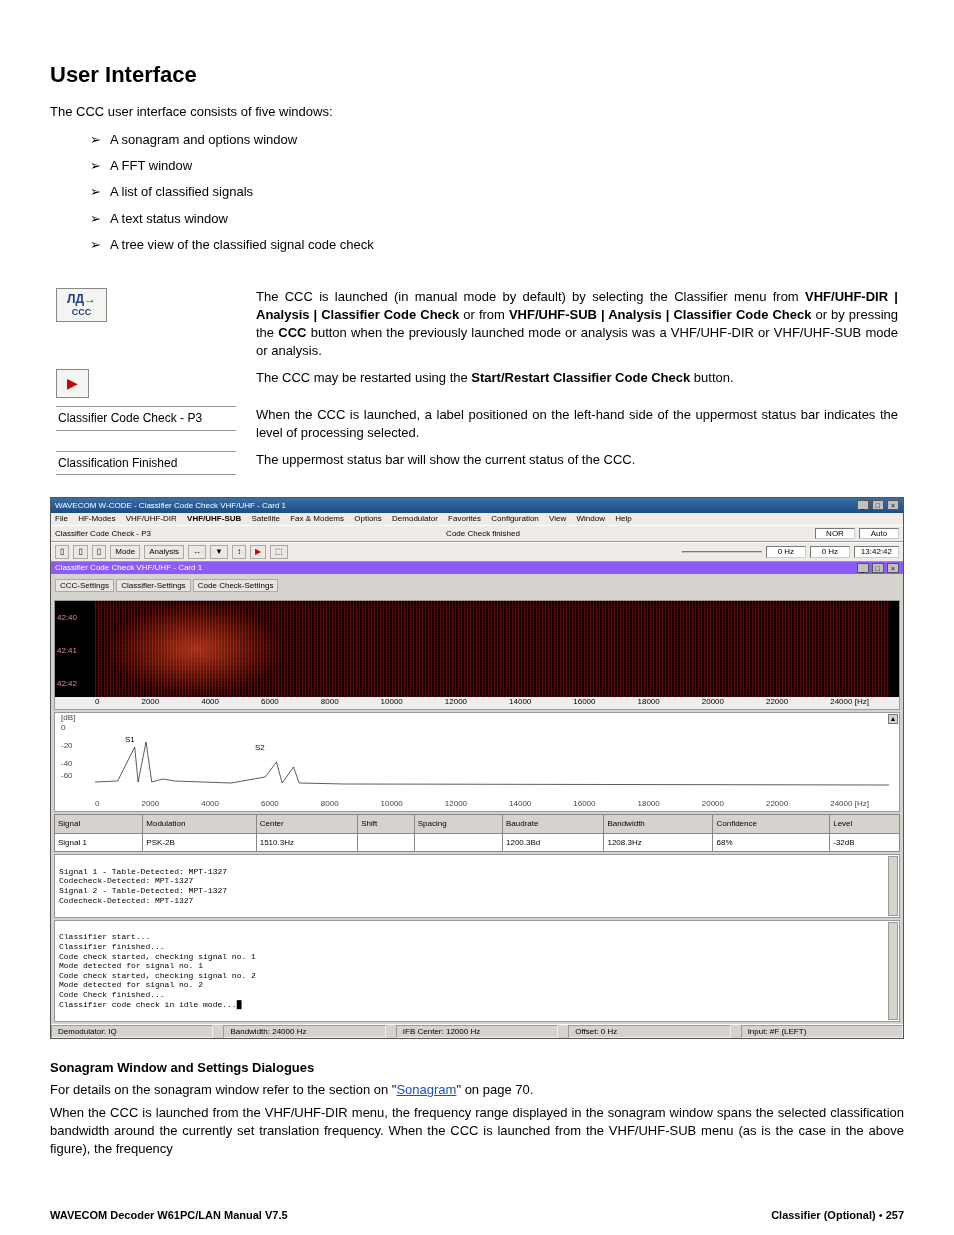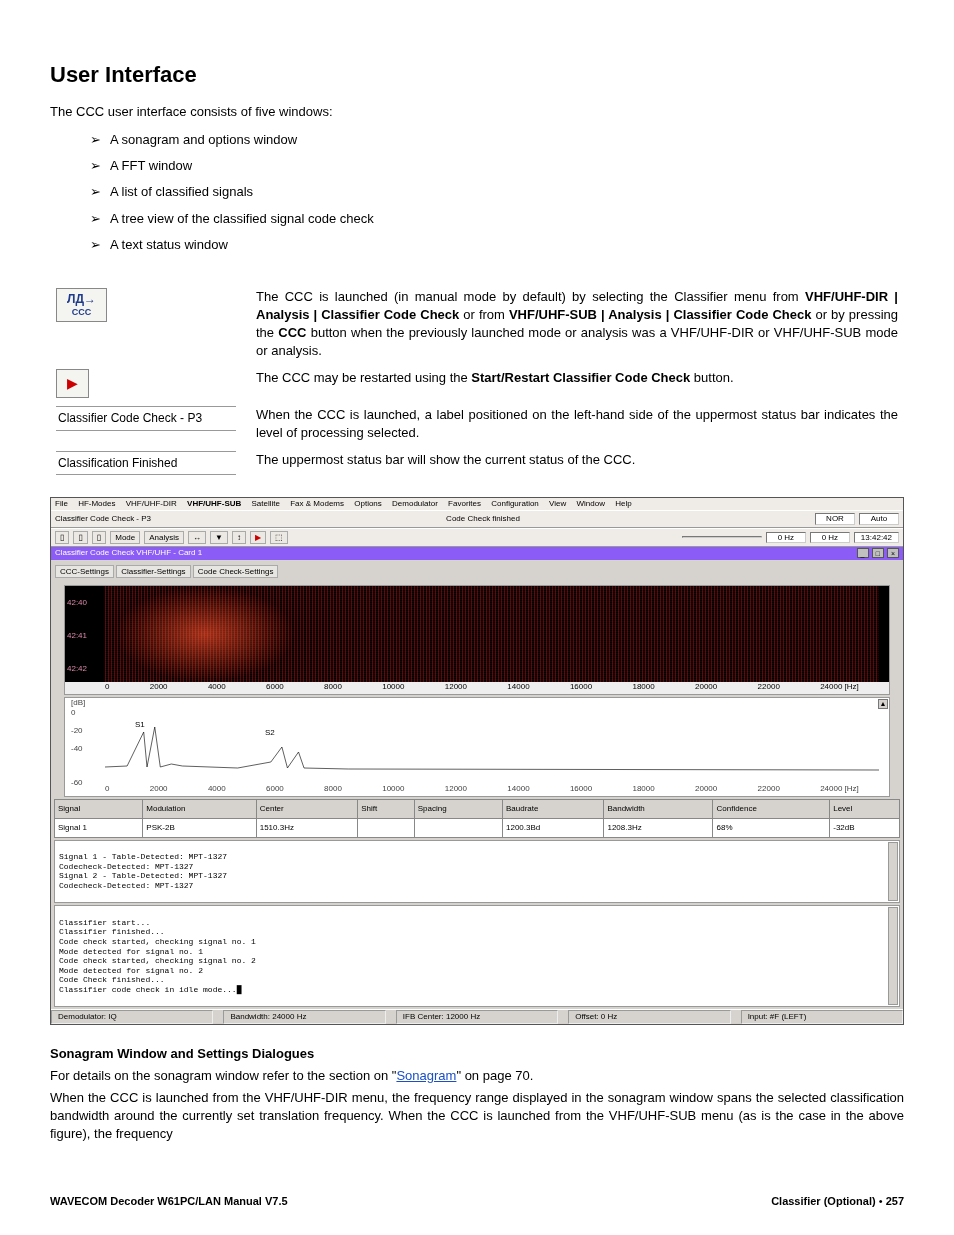--- a/index.html
+++ b/index.html
@@ -122,21 +122,21 @@
   .subtitle {
     background: #8b5cf6;
     color: #fff;
     padding: 1px 4px;
     display: flex;
     justify-content: space-between;
   }
   .settings-row { padding: 7px 4px; }
   .settings-row .tbtn { background: #e8e6e2; }
 
-  .panel { background: #fff; border: 1px solid #999; margin: 2px 13px; position: relative; padding-left: 32px; }
+  .panel { background: #fff; border: 1px solid #999; margin: 2px 3px; position: relative; padding-left: 32px; }
   .sona { height: 110px; background: #000; position: relative; overflow: hidden; }
   .sona .ylab { position: absolute; left: 2px; color: #d8a; font-size: 8px; }
   .sona .noise { position: absolute; top: 0; bottom: 12px; left: 40px; right: 10px;
     background: repeating-linear-gradient(90deg, rgba(200,30,30,0.5) 0 1px, transparent 1px 3px),
                 repeating-linear-gradient(0deg, rgba(120,10,10,0.35) 0 1px, transparent 1px 2px);
     opacity: 0.8;
   }
   .sona .noise2 { position:absolute; top:0; bottom:12px; left:50px; width:180px;
     background: radial-gradient(rgba(255,80,40,.6), transparent 70%);
     mix-blend-mode: screen;
@@ -175,22 +175,22 @@
 </head>
 <body>
 
 <h2 class="section-title">User Interface</h2>
 <p class="intro">The CCC user interface consists of five windows:</p>
 
 <ul class="arrow-list">
   <li>A sonagram and options window</li>
   <li>A FFT window</li>
   <li>A list of classified signals</li>
+  <li>A text status window</li>
   <li>A tree view of the classified signal code check</li>
-  <li>A text status window</li>
 </ul>
 
 <table class="blocks">
   <tbody>
       <tr>
     <td class="leftcol">
       <span class="icon-box">
         <span class="blue-glyph">ЛД→<br><span class="sub">CCC</span></span>
       </span>
     </td>
@@ -213,20 +213,28 @@
   <tr>
     <td class="leftcol">
       <span class="label-strip">Classification Finished</span>
     </td>
     <td class="just">The uppermost status bar will show the current status of the CCC.</td>
   </tr>
 </tbody>
   </table>
 
 <div class="app-window">
+  <div class="titlebar">
+    <span>WAVECOM W-CODE - Classifier Code Check VHF/UHF - Card 1</span>
+    <span class="win-controls">
+      <span>_</span>
+      <span>□</span>
+      <span>×</span>
+    </span>
+  </div>
   <div class="menubar">
     <span>File</span>
     <span>HF-Modes</span>
     <span>VHF/UHF-DIR</span>
     <span style="font-weight:bold">VHF/UHF-SUB</span>
     <span>Satellite</span>
     <span>Fax &amp; Modems</span>
     <span>Options</span>
     <span>Demodulator</span>
     <span>Favorites</span>
@@ -295,21 +303,21 @@
         <span>22000</span>
         <span>24000 [Hz]</span>
     </div>
   </div>
 
   <div class="panel fft">
     <span class="ylab" style="top:0px">[dB]</span>
     <span class="ylab" style="top:10px">0</span>
     <span class="ylab" style="top:28px">-20</span>
     <span class="ylab" style="top:46px">-40</span>
-    <span class="ylab" style="top:80px">-60</span>
+    <span class="ylab" style="top:58px">-60</span>
     <span class="corner-btn">▲</span>
     <span style="position:absolute; left:70px; top:22px; font-size:8px;">S1</span>
     <span style="position:absolute; left:200px; top:30px; font-size:8px;">S2</span>
     <svg viewBox="0 0 700 70" preserveAspectRatio="none">
       <polyline fill="none" stroke="#000" stroke-width="0.6" points="0,65 20,64 35,30 38,65 45,25 50,65 60,62 70,64 120,66 150,60 160,45 165,66 175,50 180,66 220,67 700,68"></polyline>
     </svg>
     <div class="fft-xaxis">
       <span>0</span>
         <span>2000</span>
         <span>4000</span>

